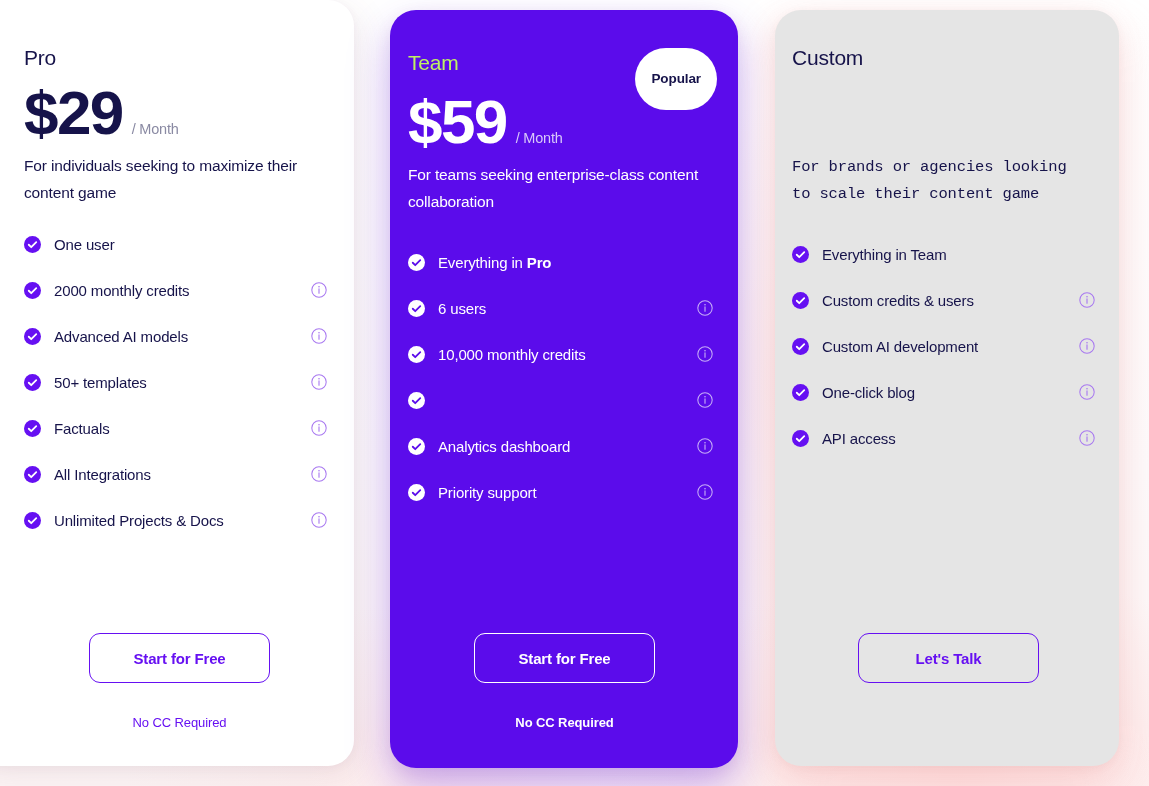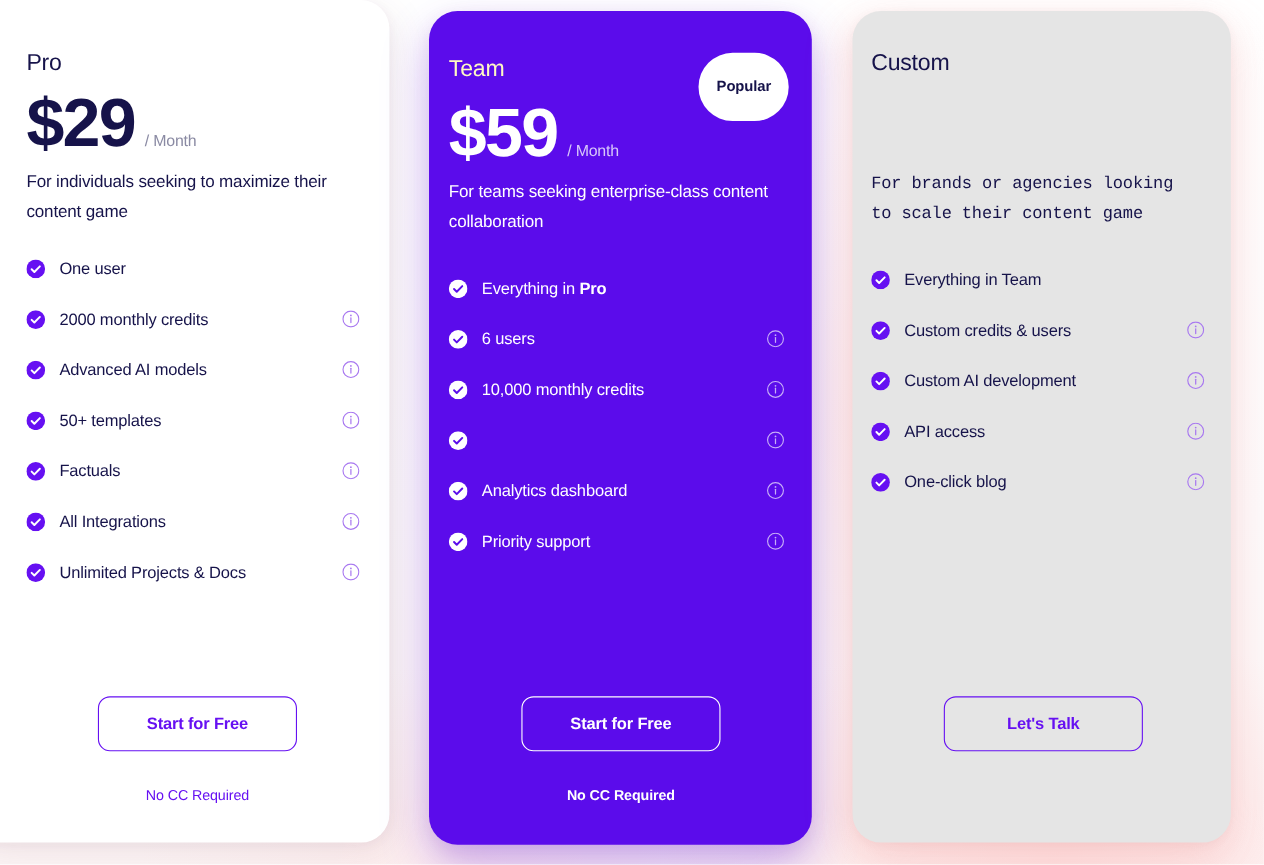--- a/index.html
+++ b/index.html
@@ -80,21 +80,21 @@
   }
 
   
   .plan-name {
     position: absolute;
     font-size: 21px;
     font-weight: 400;
     letter-spacing: -0.2px;
     color: #16134A;
   }
-  .card-team .plan-name { color: #fef9c3; }
+  .card-team .plan-name { color: #bef264; }
 
   .badge-popular {
     position: absolute;
     background: #ffffff;
     color: #16134A;
     font-size: 13.5px;
     font-weight: 700;
     border-radius: 999px;
     padding: 24px 16px;
     line-height: 1;
@@ -510,37 +510,37 @@
               </svg>
           </span>
         </li>
         <li class="feature">
           <span class="feature-check">
             <svg viewBox="0 0 20 20" width="17" height="17">
                 <circle cx="10" cy="10" r="10" fill="#6610F2"></circle>
                 <path d="M5.6 10.3l2.9 2.9 5.9-6" stroke="#fff" stroke-width="2.1" fill="none" stroke-linecap="round" stroke-linejoin="round"></path>
               </svg>
           </span>
+          <span class="feature-label">One-click blog</span>
+          <span class="feature-info">
+            <svg viewBox="0 0 20 20" width="16" height="16">
+                <circle cx="10" cy="10" r="9" fill="none" stroke="#A878F0" stroke-width="1.3"></circle>
+                <circle cx="10" cy="5.9" r="1" fill="#A878F0"></circle>
+                <path d="M10 8.6v5.4" stroke="#A878F0" stroke-width="1.4" stroke-linecap="round"></path>
+              </svg>
+          </span>
+        </li>
+        <li class="feature">
+          <span class="feature-check">
+            <svg viewBox="0 0 20 20" width="17" height="17">
+                <circle cx="10" cy="10" r="10" fill="#6610F2"></circle>
+                <path d="M5.6 10.3l2.9 2.9 5.9-6" stroke="#fff" stroke-width="2.1" fill="none" stroke-linecap="round" stroke-linejoin="round"></path>
+              </svg>
+          </span>
           <span class="feature-label">API access</span>
-          <span class="feature-info">
-            <svg viewBox="0 0 20 20" width="16" height="16">
-                <circle cx="10" cy="10" r="9" fill="none" stroke="#A878F0" stroke-width="1.3"></circle>
-                <circle cx="10" cy="5.9" r="1" fill="#A878F0"></circle>
-                <path d="M10 8.6v5.4" stroke="#A878F0" stroke-width="1.4" stroke-linecap="round"></path>
-              </svg>
-          </span>
-        </li>
-        <li class="feature">
-          <span class="feature-check">
-            <svg viewBox="0 0 20 20" width="17" height="17">
-                <circle cx="10" cy="10" r="10" fill="#6610F2"></circle>
-                <path d="M5.6 10.3l2.9 2.9 5.9-6" stroke="#fff" stroke-width="2.1" fill="none" stroke-linecap="round" stroke-linejoin="round"></path>
-              </svg>
-          </span>
-          <span class="feature-label">One-click blog</span>
           <span class="feature-info">
             <svg viewBox="0 0 20 20" width="16" height="16">
                 <circle cx="10" cy="10" r="9" fill="none" stroke="#A878F0" stroke-width="1.3"></circle>
                 <circle cx="10" cy="5.9" r="1" fill="#A878F0"></circle>
                 <path d="M10 8.6v5.4" stroke="#A878F0" stroke-width="1.4" stroke-linecap="round"></path>
               </svg>
           </span>
         </li>
       </ul>
 

